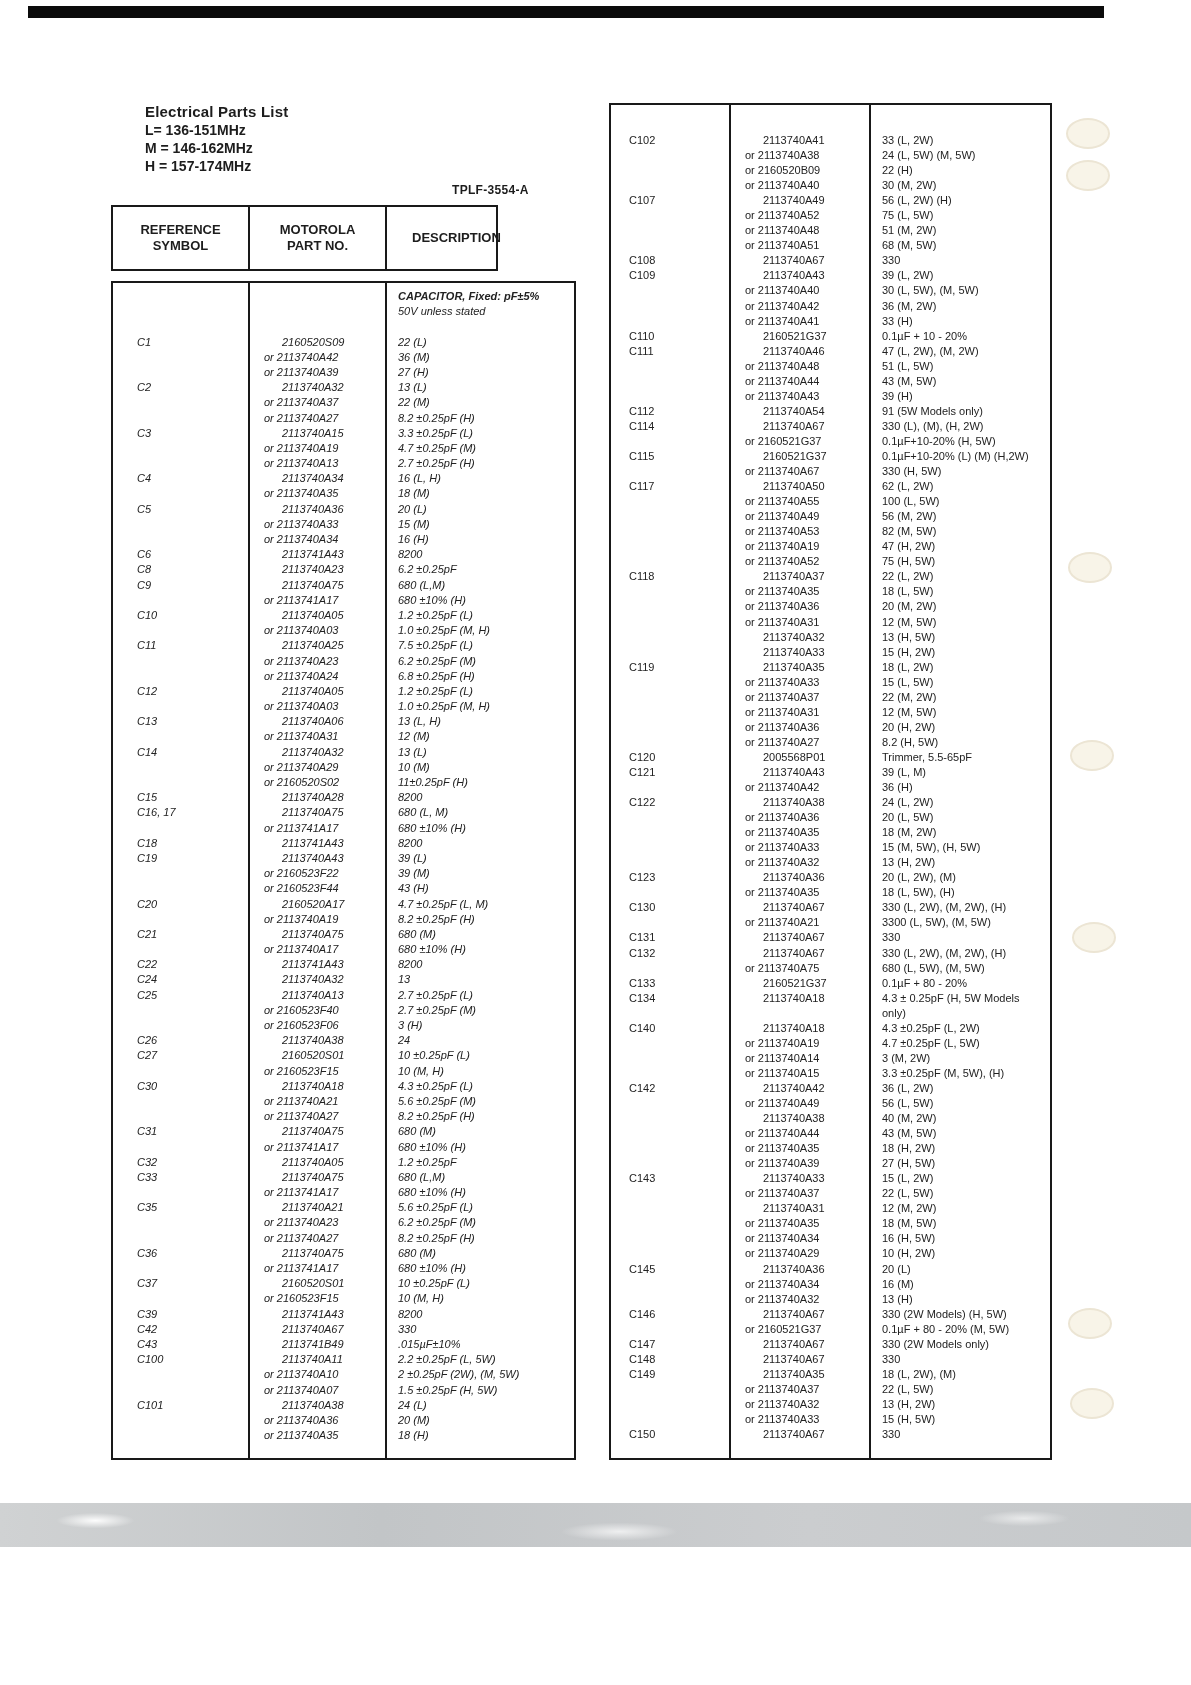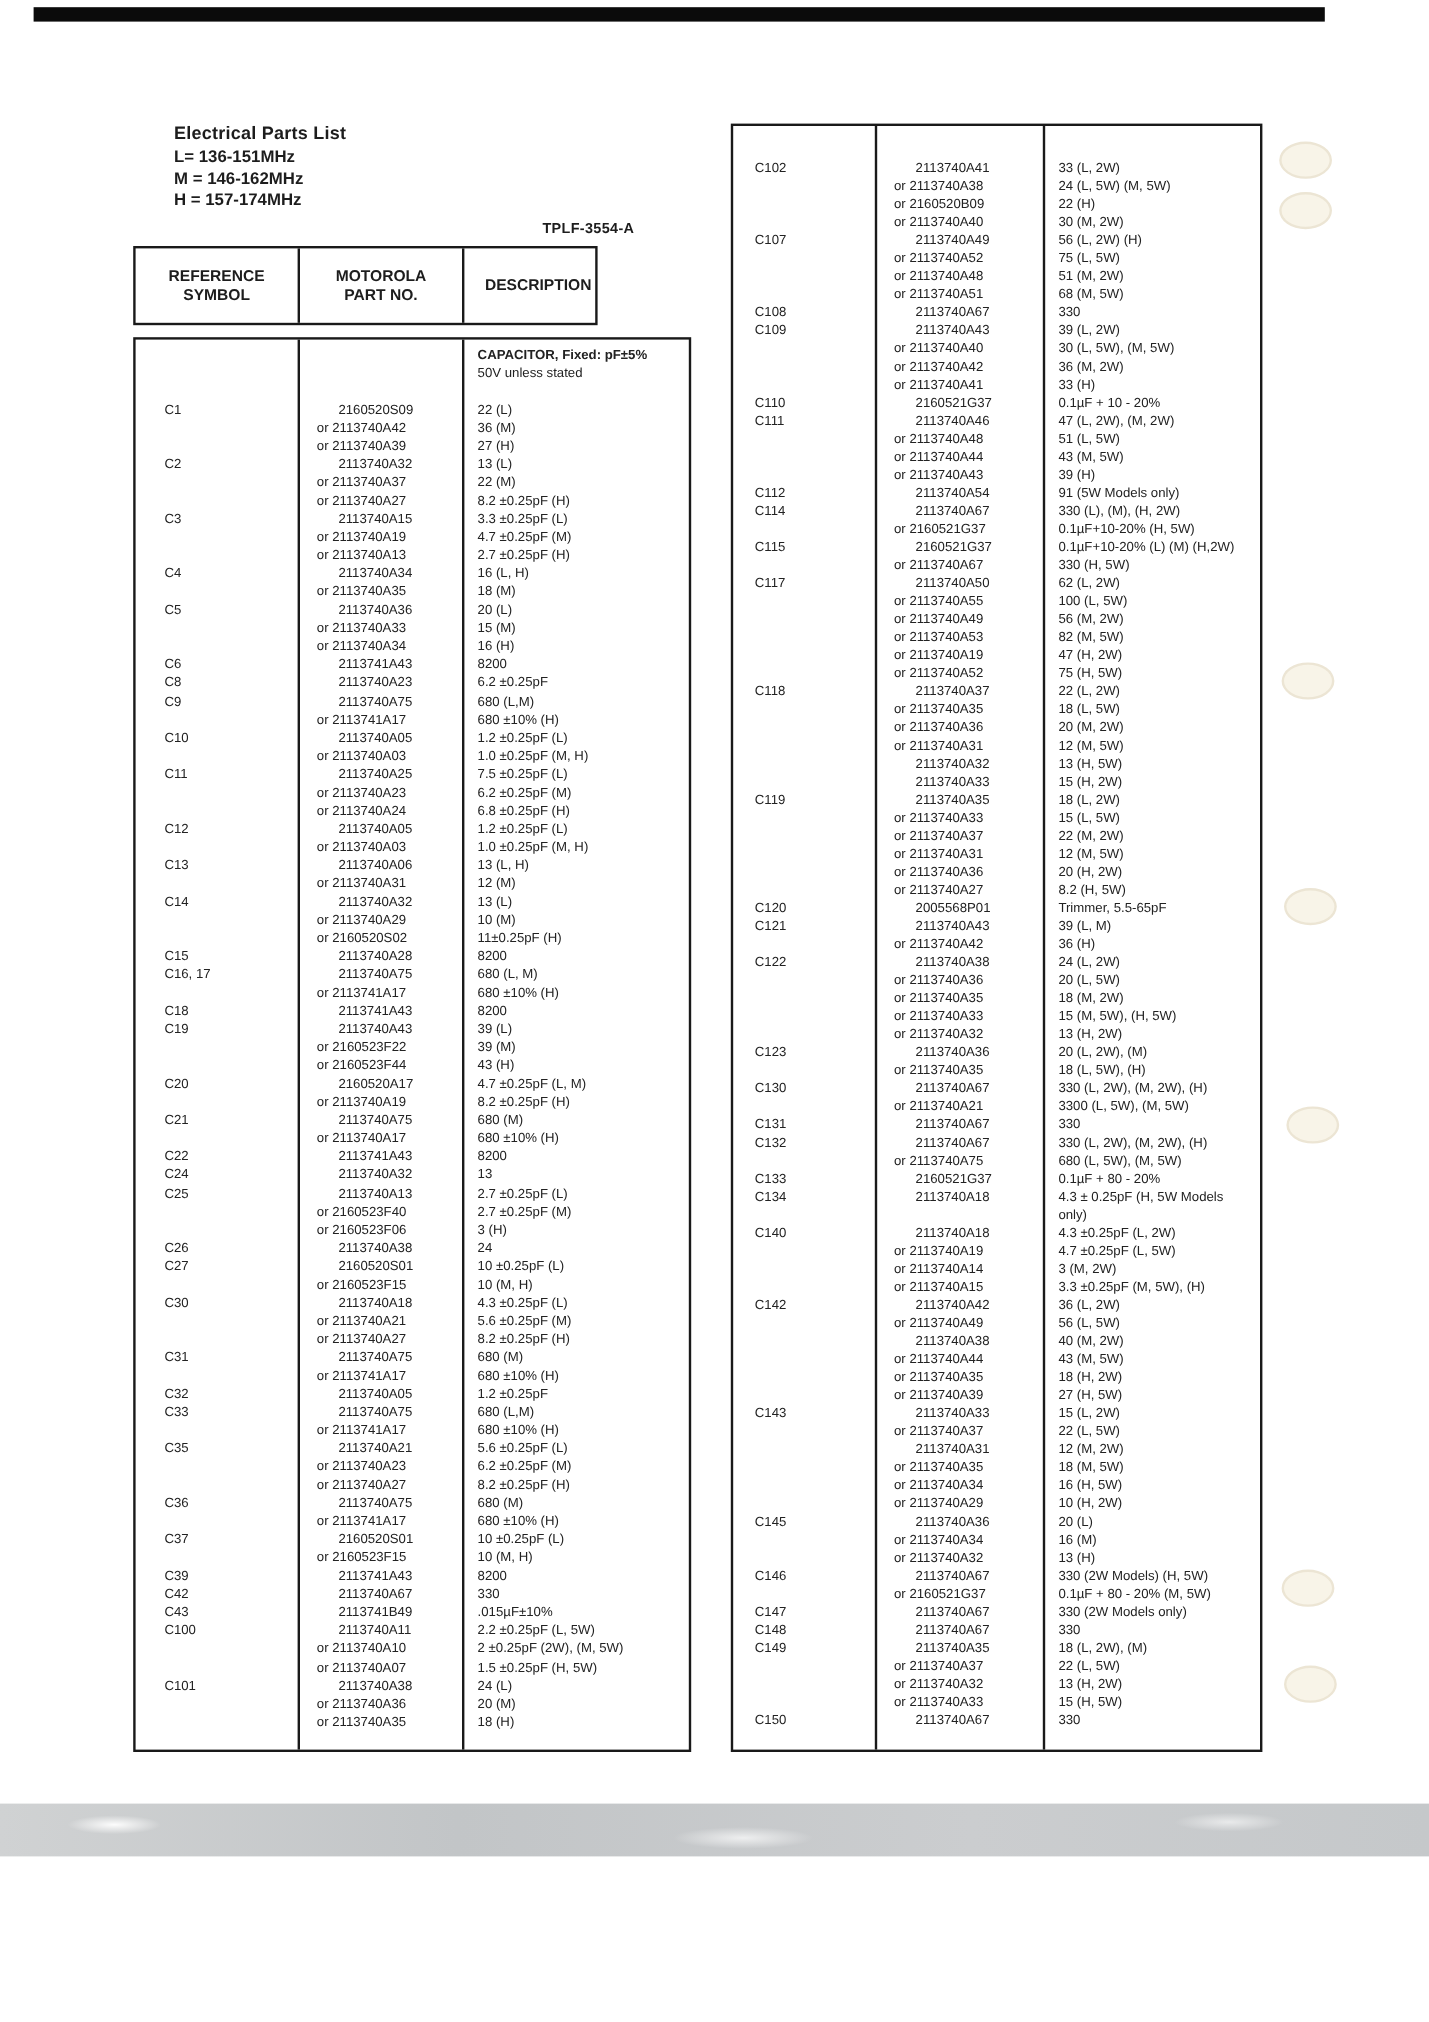--- a/index.html
+++ b/index.html
@@ -12,30 +12,30 @@
   }
   .topbar { position:absolute; left:28px; top:6px; width:1076px; height:12px; background:#0b0b0b; }
 
   .header-block { position:absolute; left:105px; top:102px;margin-left:40px; }
   .page-title { font-weight:bold; font-size:15px; line-height:19px; letter-spacing:.2px; }
   .freq { font-weight:bold; font-size:14px; line-height:18px; }
   .doccode { position:absolute; left:452px; top:183px; font-weight:bold; font-size:12px; letter-spacing:.3px; }
 
   .box { position:absolute; border:2px solid #191919; box-sizing:border-box; background:transparent;margin-left:16px; }
   #lt-head { left:95px; top:205px; width:387px; height:66px; }
-  #lt-body { left:95px; top:281px; width:465px; height:1179px; }
+  #lt-body { left:95px; top:281px; width:465px; height:1179px;font-style:italic; }
   #rt-body { left:593px; top:103px; width:443px; height:1357px; }
 
   .vline { position:absolute; top:0; bottom:0; width:2px; background:#191919; }
   .lt-v1 { left:135px; } .lt-v2 { left:272px; }
   .rt-v1 { left:118px; } .rt-v2 { left:258px; }
 
   .hrow { display:grid; grid-template-columns:135px 139px auto; height:100%; align-items:center;
           font-weight:bold; font-size:13px; line-height:16px; white-space:pre-line; text-align:center; }
-  .hrow .desc-h { text-align:center; padding-left:14px; white-space:nowrap; }
+  .hrow .desc-h { text-align:left; padding-left:25px; white-space:nowrap; }
 
   .rows { position:absolute; left:0; top:0; right:0; }
   #lt-body .rows { padding-top:6px; }
   #rt-body .rows { padding-top:28px; }
 
   .trow { display:grid; font-size:11px; color:#222; }
   #lt-body .trow { grid-template-columns:135px 139px auto; height:15.2px; line-height:15.2px; }
   #rt-body .trow { grid-template-columns:118px 142px auto; height:15.05px; line-height:15.05px; }
   .cell { white-space:nowrap; overflow:visible; }
   .cell.ref { padding-left:24px; }

